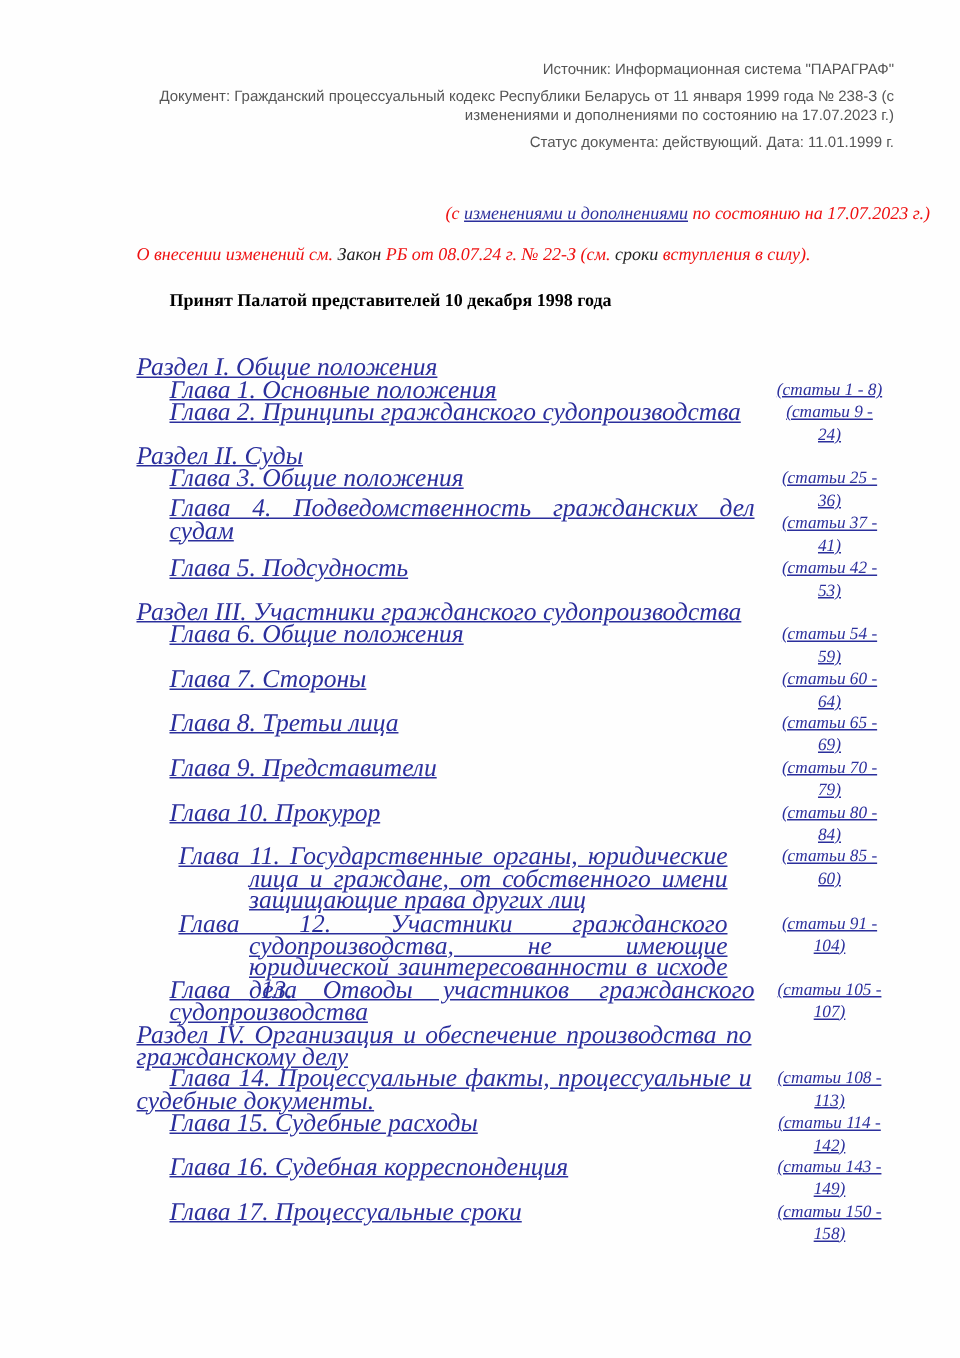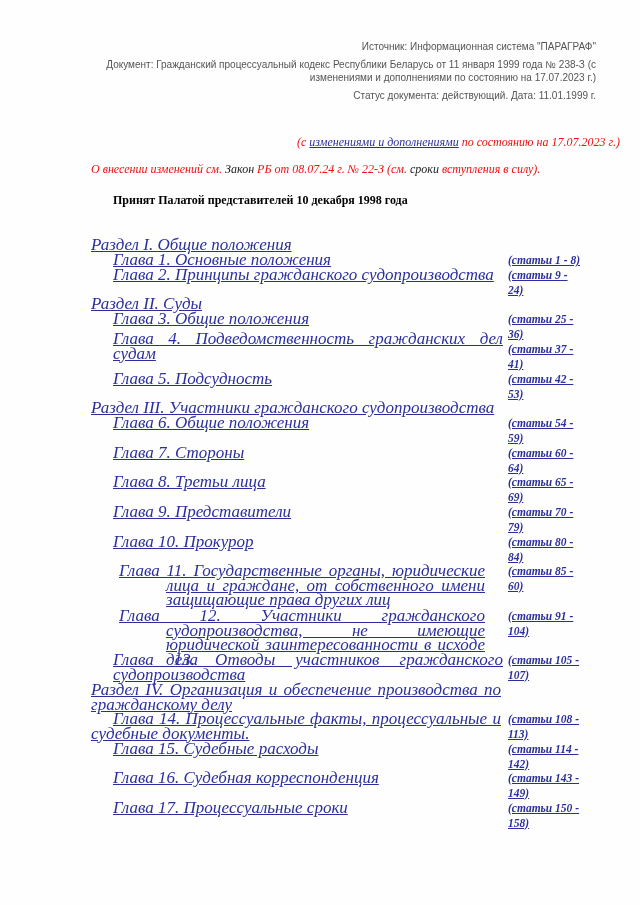--- a/index.html
+++ b/index.html
@@ -32,22 +32,22 @@
     }
     .toc { position: absolute; left: 0; top: 0; width: 640px; }
     .toc-row {
       position: absolute; font-style: italic; font-size: 17px; line-height: 14.5px; color: #2b2f9c;
     }
     .sec { left: 91px; width: 410px; text-align: justify; }
     .ch { left: 113px; width: 390px; text-align: justify; }
     .ch-wide { left: 91px; width: 410px; text-align: justify; text-indent: 22px; }
     .ch-deep { left: 119px; width: 366px; text-align: justify; padding-left: 47px; text-indent: -47px; box-sizing: border-box; }
     .art {
-      position: absolute; right: 42px; width: 90px; text-align: left;
-      font-style: italic; font-size: 11.5px; line-height: 14.5px; color: #2b2f9c; text-decoration: underline; font-weight: bold;
+      position: absolute; right: 42px; width: 90px; text-align: center;
+      font-style: italic; font-size: 11.5px; line-height: 14.5px; color: #2b2f9c; text-decoration: underline;
     }
     .toc-row span { text-decoration: underline; }
   </style>
 </head>
 <body>
 
 <div class="meta meta-src">Источник: Информационная система "ПАРАГРАФ"</div>
 <div class="meta meta-doc">Документ: Гражданский процессуальный кодекс Республики Беларусь от 11 января 1999 года № 238-З (с изменениями и дополнениями по состоянию на 17.07.2023 г.)</div>
 <div class="meta meta-status">Статус документа: действующий. Дата: 11.01.1999 г.</div>
 

